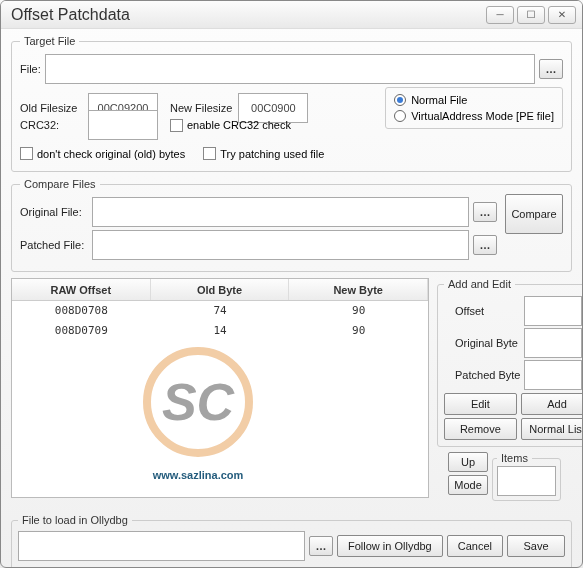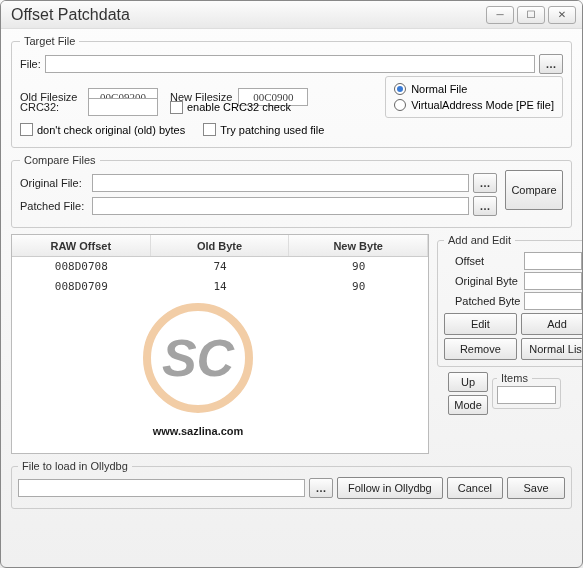--- a/index.html
+++ b/index.html
@@ -6,21 +6,21 @@
   body { margin: 0; background: #fff; }
   .window { width: 583px; height: 568px; border: 1px solid #888; border-radius: 6px; background: linear-gradient(#fdfdfd,#f0f0f0); box-shadow: 0 4px 12px rgba(0,0,0,.2); position: relative; overflow: hidden; }
   .titlebar { height: 28px; background: linear-gradient(#fcfcfc,#e9e9e9); border-bottom: 1px solid #ddd; display: flex; align-items: center; padding: 0 6px 0 10px; }
   .titlebar .title { flex: 1; color: #333; font-size: 16px; }
   .titlebar .btn { width: 28px; height: 18px; border: 1px solid #aaa; border-radius: 3px; margin-left: 3px; display: flex; align-items: center; justify-content: center; background: linear-gradient(#fff,#e8e8e8); color: #555; font-size: 10px; }
   .content { padding: 6px 10px 10px 10px; }
   fieldset { border: 1px solid #ccc; border-radius: 3px; margin: 0 0 6px 0; padding: 4px 8px 8px 8px; }
   legend { color: #333; padding: 0 4px; }
   .row { display: flex; align-items: center; gap: 4px; margin: 3px 0; }
   label.fld { color: #222; white-space: nowrap; }
-  input[type=text] { border: 1px solid #aaa; background: #fff; height: 18px; padding: 2px 3px; color: #444; font-family: Liberation Serif, serif; }
+  input[type=text] { border: 1px solid #aaa; background: #fff; height: 18px; padding: 14px 3px; color: #444; }
   input[type=text].ro { text-align: center; }
   .browse-btn { width: 24px; height: 20px; border: 1px solid #999; border-radius: 2px; background: linear-gradient(#fdfdfd,#e4e4e4); display:flex; align-items:center; justify-content:center; font-weight:bold; color:#333; }
   .btn-std { height: 22px; border: 1px solid #888; border-radius: 2px; background: linear-gradient(#fdfdfd,#e6e6e6); padding: 0 10px; color: #222; display:inline-flex; align-items:center; justify-content:center; }
   .btn-std.small { height: 20px; padding: 0 6px; }
   .checkbox { display:flex; align-items:center; gap:4px; }
   .checkbox .box { width:13px; height:13px; border:1px solid #888; background:#fff; }
   .radio { display:flex; align-items:center; gap:5px; }
   .radio .circ { width:12px; height:12px; border:1px solid #666; border-radius:50%; background:#fff; display:flex; align-items:center; justify-content:center; }
   .radio .circ.sel::after { content:""; width:6px; height:6px; background:#3a7bd5; border-radius:50%; }
   .mid-cols { display:flex; gap:8px; }
@@ -28,21 +28,21 @@
   .thead { display:flex; background:linear-gradient(#fdfdfd,#ececec); border-bottom:1px solid #ccc; height:22px; }
   .thead > div { flex:1; text-align:center; line-height:22px; border-right:1px solid #ddd; font-weight:600; color:#333; }
   .trow { display:flex; height:20px; }
   .trow > div { flex:1; text-align:center; line-height:20px; color:#333; font-family: Consolas, monospace; }
   .side { width:135px; }
   .side fieldset { margin-bottom:5px; padding:4px 6px 6px 6px; }
   .side .row { margin:2px 11px; }
   .side input[type=text] { width:58px; }
   .btn-pair { display:flex; gap:4px; margin-top:3px; }
   .btn-pair .btn-std { flex:1; padding:0 2px; font-size:11px; }
-  .watermark { position:absolute; left:50%; top:50%; transform:translate(-70%,-30%); font-size:18px; color:#000000; font-weight:bold; font-family: Arial; pointer-events:none; opacity:.9; text-align:center;}
+  .watermark { position:absolute; left:50%; top:50%; transform:translate(-70%,-30%); font-size:18px; color:#0c4a6e; font-weight:bold; font-family: Arial; pointer-events:none; opacity:.9; text-align:center;}
   .watermark .logo { width:110px; height:110px; border:8px solid #e6a25a; border-radius:50%; margin:0 auto 6px; position:relative; opacity:.6;}
   .watermark .logo::before { content:"SC"; position:absolute; inset:0; display:flex; align-items:center; justify-content:center; font-size:52px; color:#555; font-style:italic; font-weight:bold;}
   .help-btn { width:18px; height:18px; border:1px solid #999; border-radius:2px; background:linear-gradient(#fdfdfd,#e4e4e4); display:inline-flex; align-items:center; justify-content:center; }
 </style>
 </head>
 <body>
 
 <div class="window">
   <div class="titlebar">
     <div class="title">Offset Patchdata</div>

